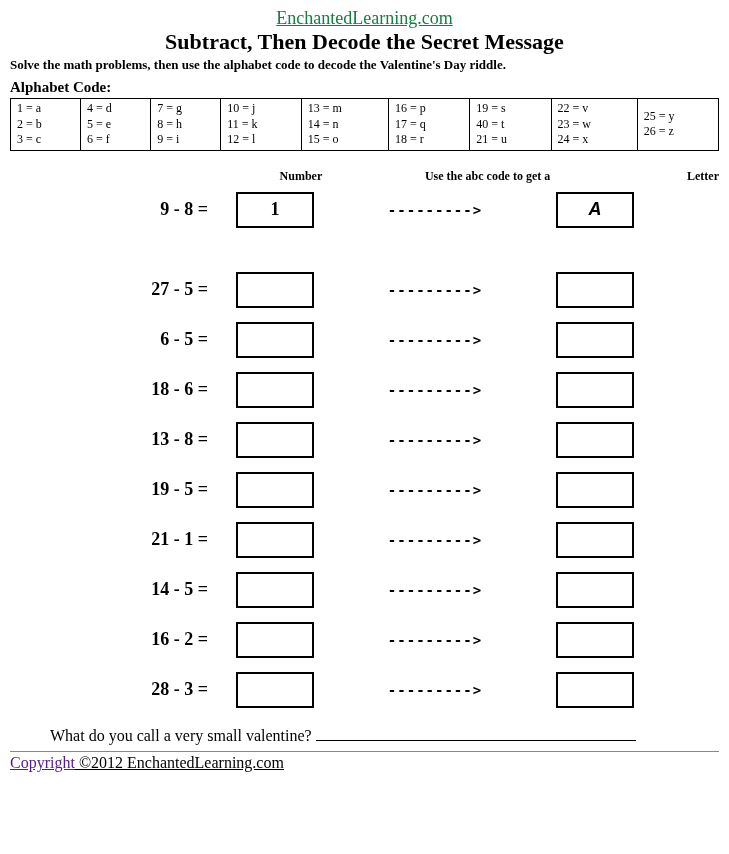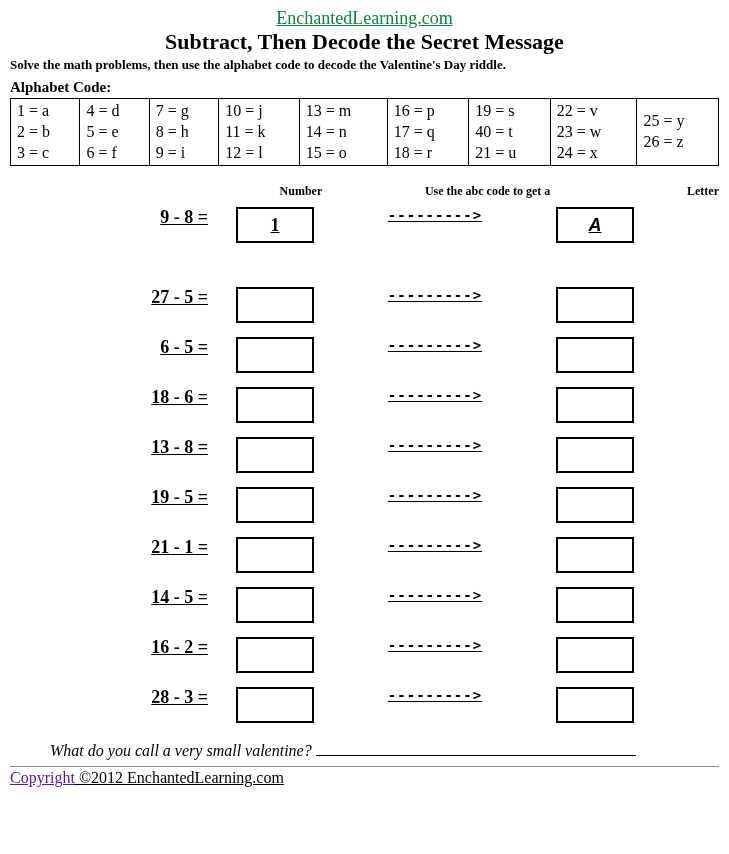--- a/index.html
+++ b/index.html
@@ -44,21 +44,21 @@
     margin: 2px 0 6px 0;
   }
   .code-label {
     font-weight: bold;
     font-size: 15px;
     margin: 2px 0 2px 0;
   }
   table.code {
     border-collapse: collapse;
     width: 100%;
-    font-size: 16px;
+    font-size: 12px;
     font-family: Liberation Serif, serif;
   }
   table.code td {
     border: 1px solid #000;
     padding: 2px 6px;
     text-align: left;
     white-space: nowrap;
   }
   table.code td div {
     line-height: 1.3;
@@ -74,22 +74,22 @@
     margin-bottom: 8px;
     gap: 28px;
   }
   .col-headers .c1 { width: 220px; }
   .col-headers .c2 { width: 90px; text-align: center; }
   .col-headers .c3 { width: 230px; text-align: center; }
   .col-headers .c4 { width: 90px; text-align: right; }
 
   .row {
     display: flex;
+    align-items: center;
     margin-bottom: 14px;
-    text-decoration: underline;
   }
   .row.first { margin-bottom: 44px; }
   .row .c1 {
     width: 220px;
     text-align: right;
     padding-right: 22px;
     font-weight: bold;
     font-size: 18px;
     box-sizing: border-box;
   }
@@ -117,21 +117,20 @@
     font-size: 18px;
   }
   .box.letter {
     font-style: italic;
     font-family: Arial, sans-serif;
   }
 
   .riddle {
     margin: 18px 0 4px 40px;
     font-size: 16px;
-    font-style: italic;
   }
   .riddle-line {
     display: inline-block;
     border-bottom: 1px solid #000;
     width: 320px;
     height: 14px;
     vertical-align: baseline;
   }
   hr.sep {
     border: none;

